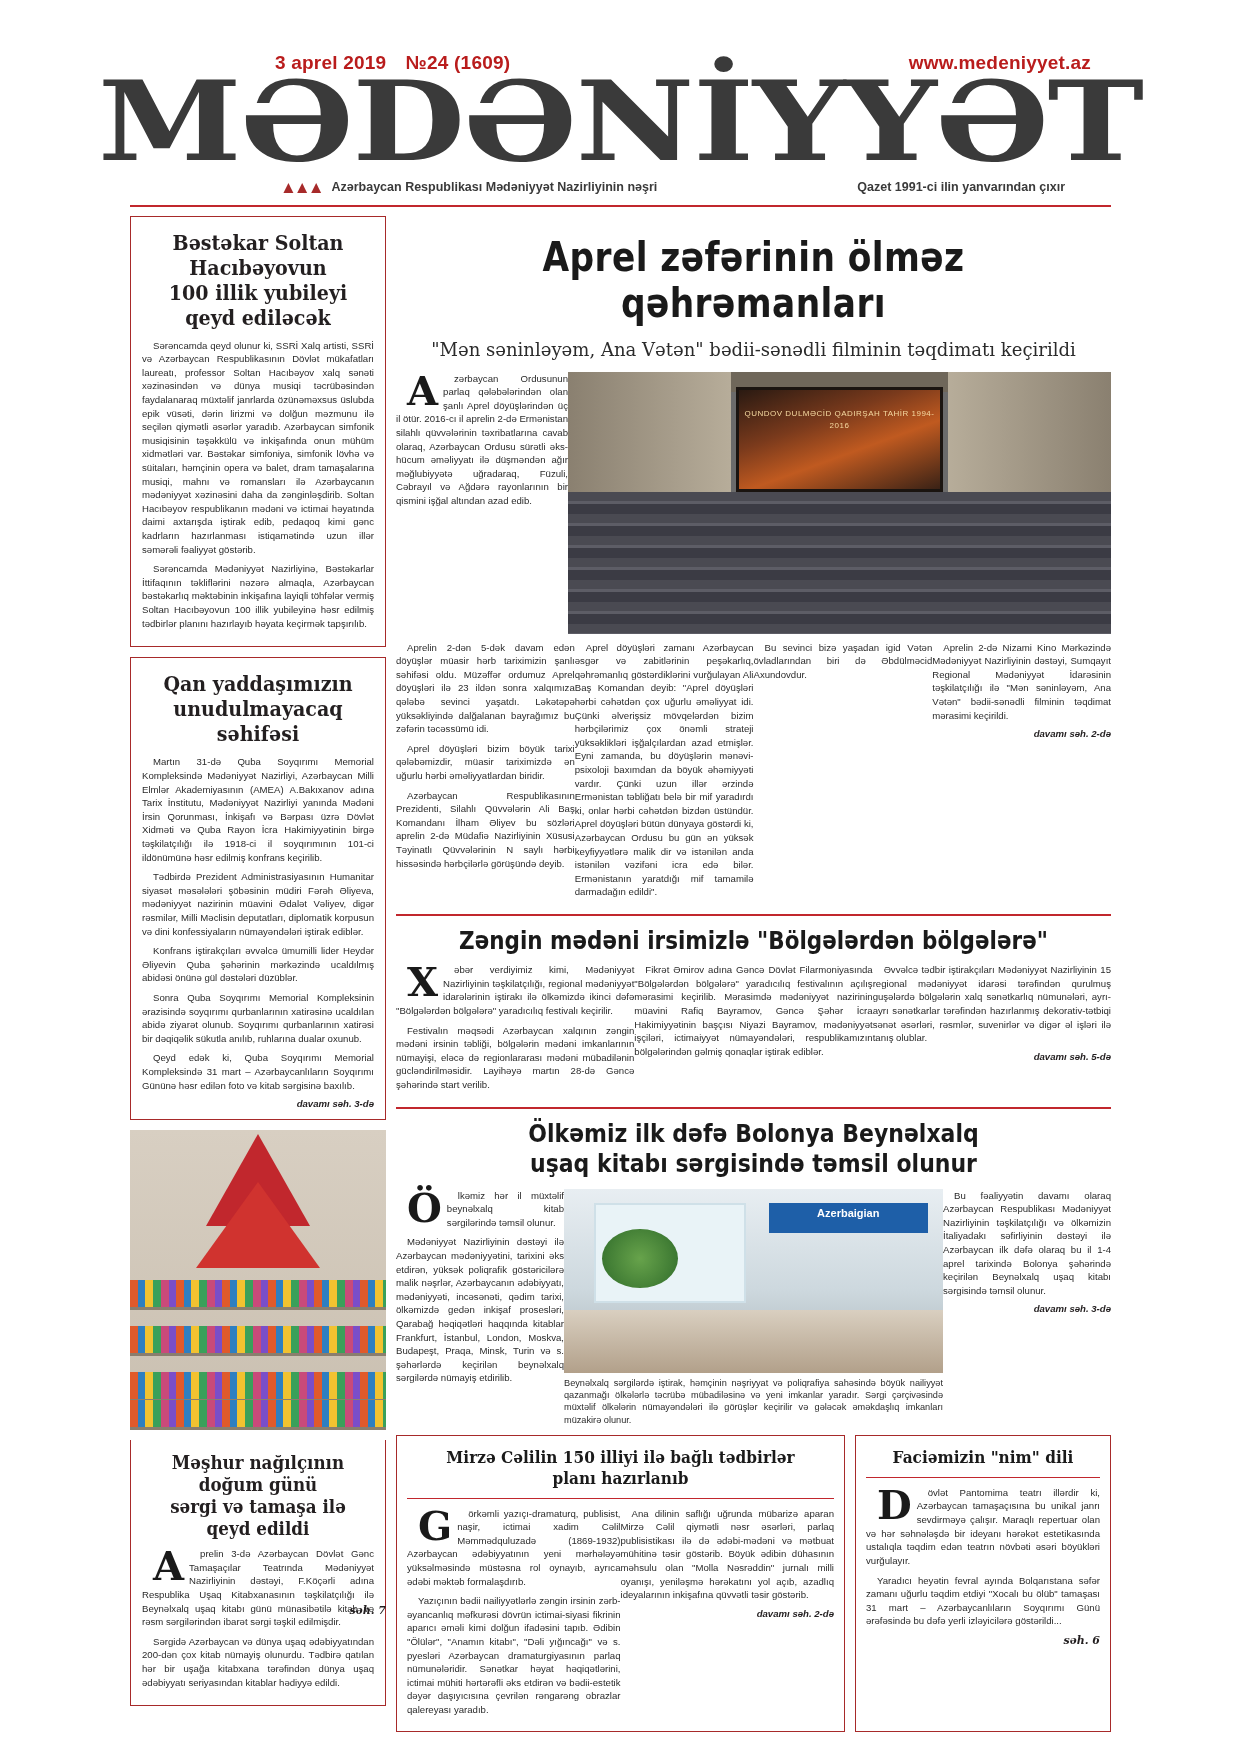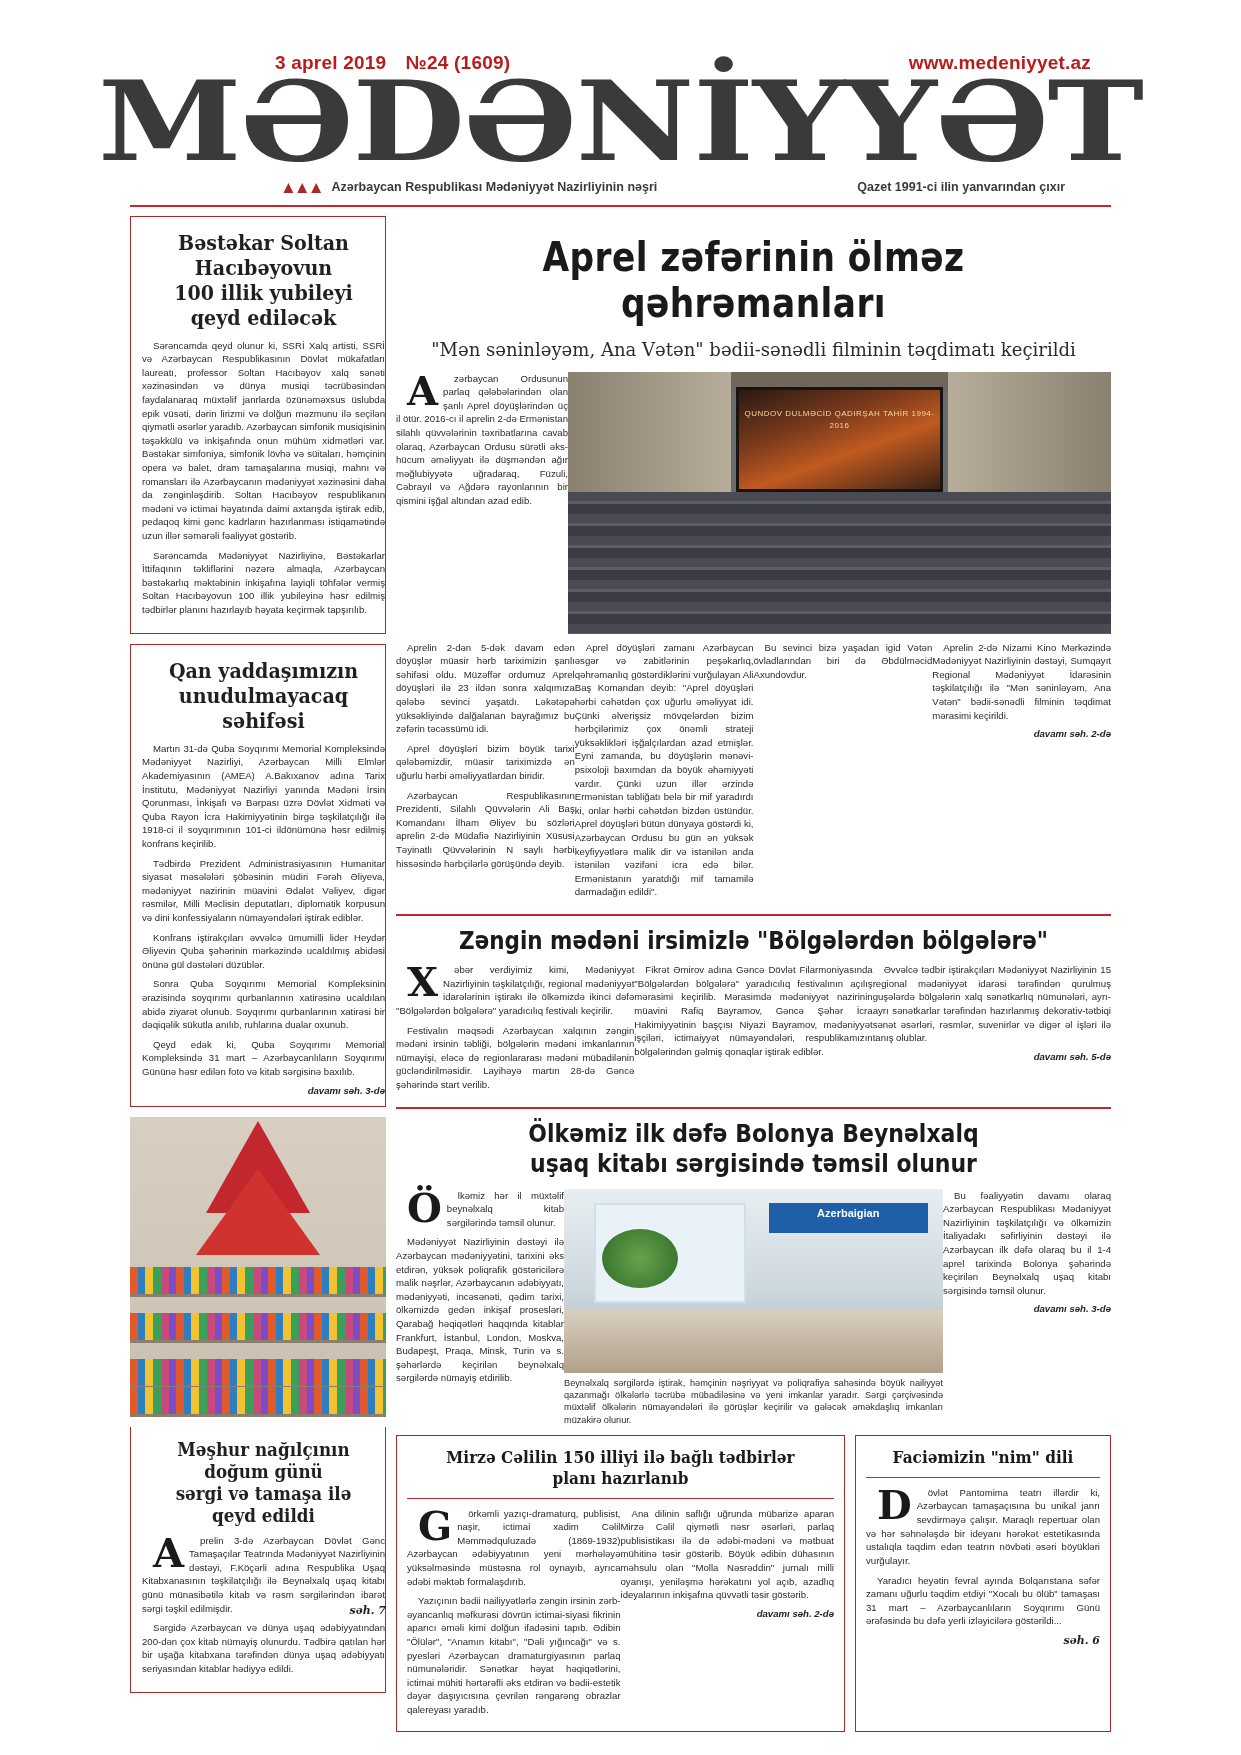--- a/index.html
+++ b/index.html
@@ -40,21 +40,21 @@
   .mh-sub .s1 { }
   .mh-sub .s2 { margin-left:200px; }
 
   .rule-red { border-top:2.5px solid #c1272d; margin-top:9px; }
 
   
   .cols { display:flex; gap:10px; margin-top:9px; }
   .col-left { width:256px; flex:none; }
   .col-right { flex:1; }
 
-  .boxed { border:1.6px solid #a72a2a; padding:8px 0 10px 11px; }
+  .boxed { border:1.6px solid #a72a2a; padding:8px 11px 10px 11px; }
 
   .hl-serif {
     font-family:"DejaVu Serif", serif;
     font-weight:bold;
     color:#231f20;
     text-align:center;
     line-height:1.22;
     transform:scaleX(.93);
   }
   .hl-left-1 { font-size:20.5px; padding:6px 2px 8px; }

